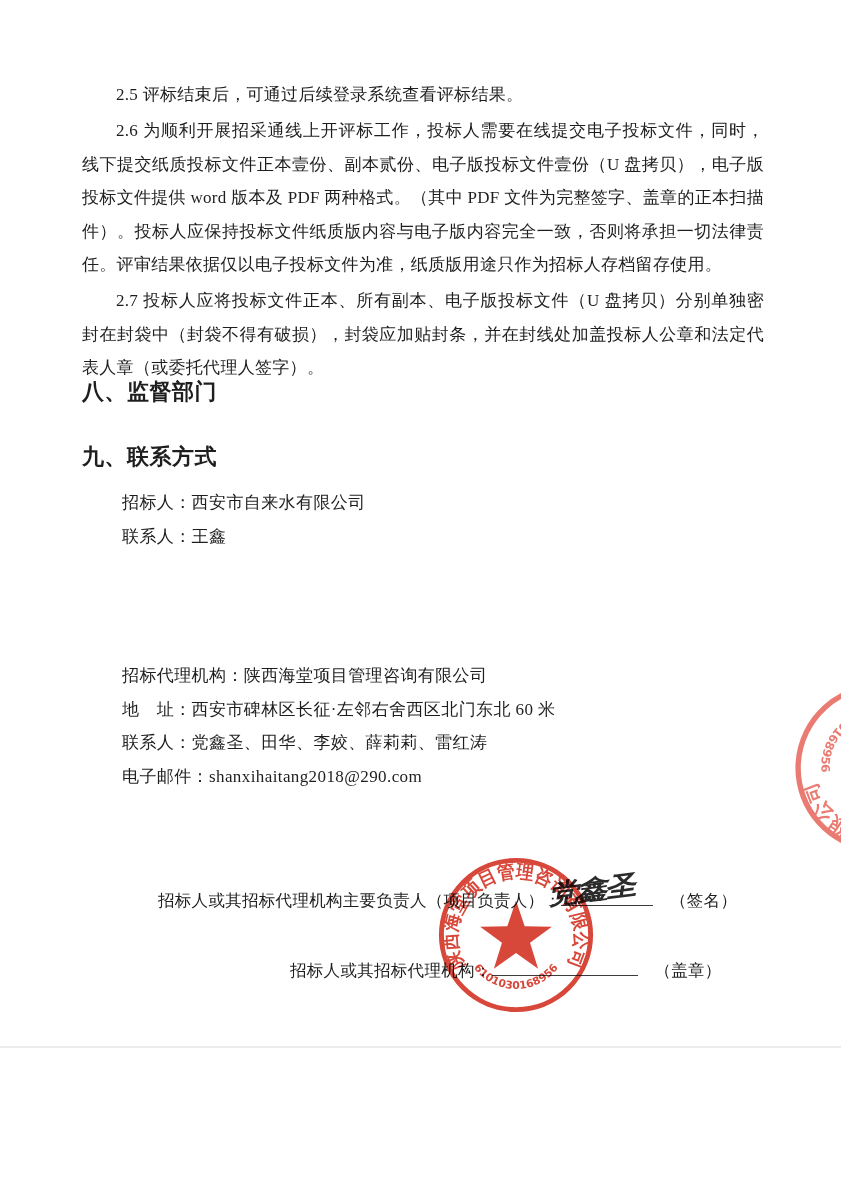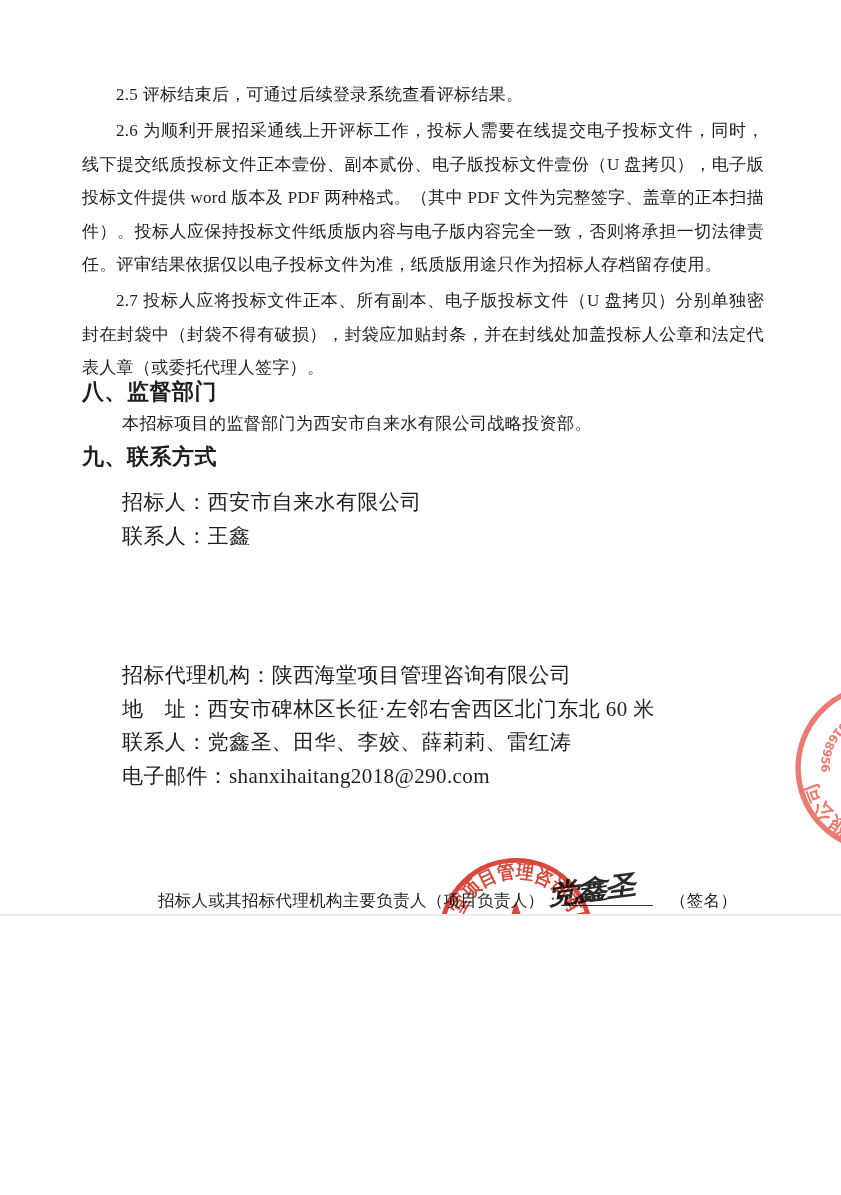--- a/index.html
+++ b/index.html
@@ -1,20 +1,20 @@
 <!DOCTYPE html>
 <html><head>
 <meta charset="utf-8">
 <style>
   * { margin: 0; padding: 0; box-sizing: border-box; }
   html, body { background: #ffffff; }
   .page {
     position: relative;
     width: 841px;
-    height: 916px;
+    height: 1048px;
     background: #ffffff;
     overflow: hidden;
     font-family: "Liberation Serif", "DejaVu Serif", serif;
     color: #1e1e1e;
     border-bottom: 2px solid #ececea;
   }
   
   .body-text {
     position: absolute;
     left: 82px; top: 78px;
@@ -35,21 +35,21 @@
   }
   .plain-line {
     position: absolute;
     font-size: 17px;
     letter-spacing: 0.4px;
     white-space: nowrap;
   }
   .contact-block {
     position: absolute;
     left: 122px;
-    font-size: 21px;
+    font-size: 17px;
     line-height: 33.6px;
     letter-spacing: 0.4px;
     white-space: nowrap;
   }
   
   .sig-row {
     position: absolute;
     font-size: 16.5px;
     letter-spacing: 0.3px;
     white-space: nowrap;
@@ -90,21 +90,20 @@
 
 <div class="page">
 
   <div class="body-text">
     <p>2.5 评标结束后，可通过后续登录系统查看评标结果。</p>
     <p>2.6 为顺利开展招采通线上开评标工作，投标人需要在线提交电子投标文件，同时，线下提交纸质投标文件正本壹份、副本贰份、电子版投标文件壹份（U 盘拷贝），电子版投标文件提供 word 版本及 PDF 两种格式。（其中 PDF 文件为完整签字、盖章的正本扫描件）。投标人应保持投标文件纸质版内容与电子版内容完全一致，否则将承担一切法律责任。评审结果依据仅以电子投标文件为准，纸质版用途只作为招标人存档留存使用。</p>
     <p>2.7 投标人应将投标文件正本、所有副本、电子版投标文件（U 盘拷贝）分别单独密封在封袋中（封袋不得有破损），封袋应加贴封条，并在封线处加盖投标人公章和法定代表人章（或委托代理人签字）。</p>
   </div>
 
   <div class="heading" style="top:377px;">八、监督部门</div>
-  <div class="plain-line" style="left:122px; top:412px;">本招标项目的监督部门为西安市自来水有限公司战略投资部。</div>
 
   <div class="heading" style="top:442px;">九、联系方式</div>
 
   <div class="contact-block" style="top:486px;">
     <div><span>招标人：</span><span>西安市自来水有限公司</span></div>
     <div><span>联系人：</span><span>王鑫</span></div>
   </div>
 
   <div class="contact-block" style="top:659px;">
     <div><span>招标代理机构：</span><span>陕西海堂项目管理咨询有限公司</span></div>

